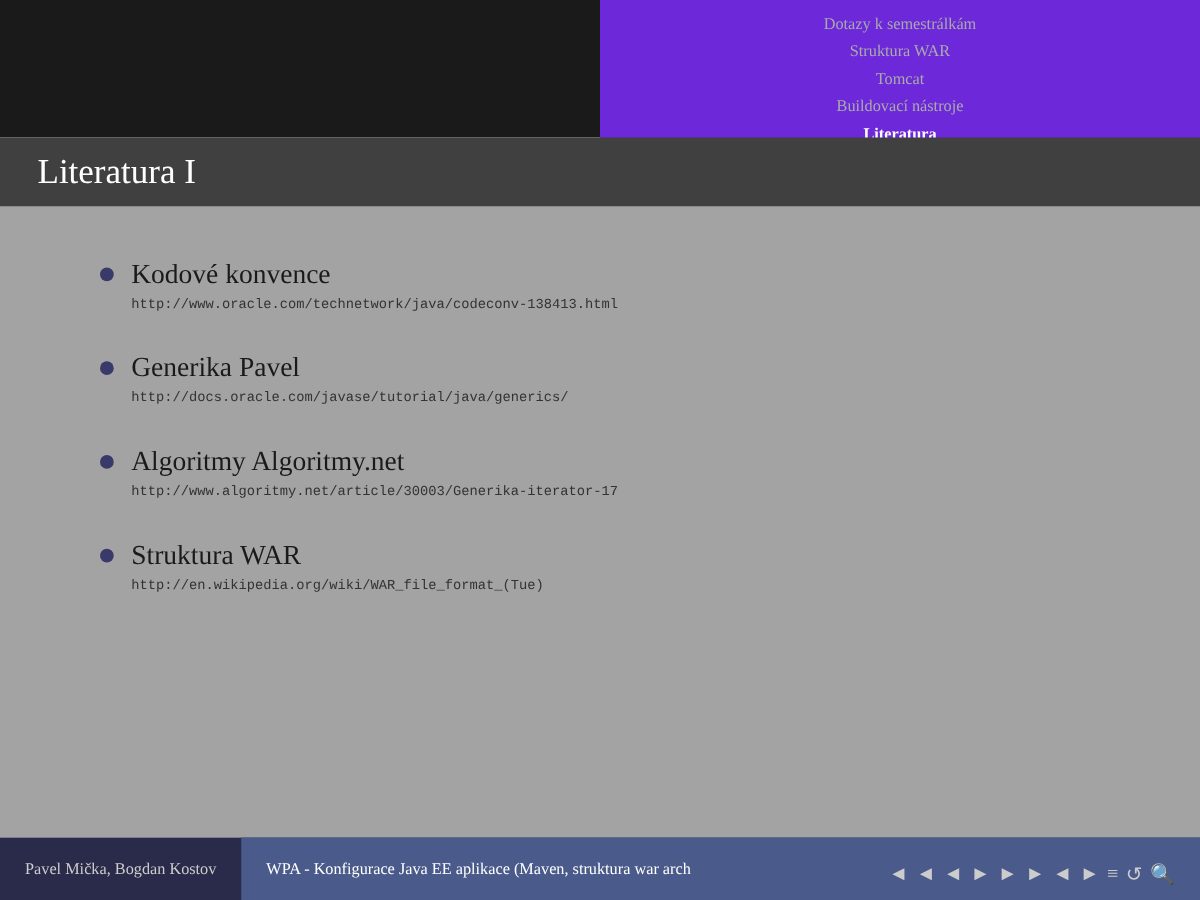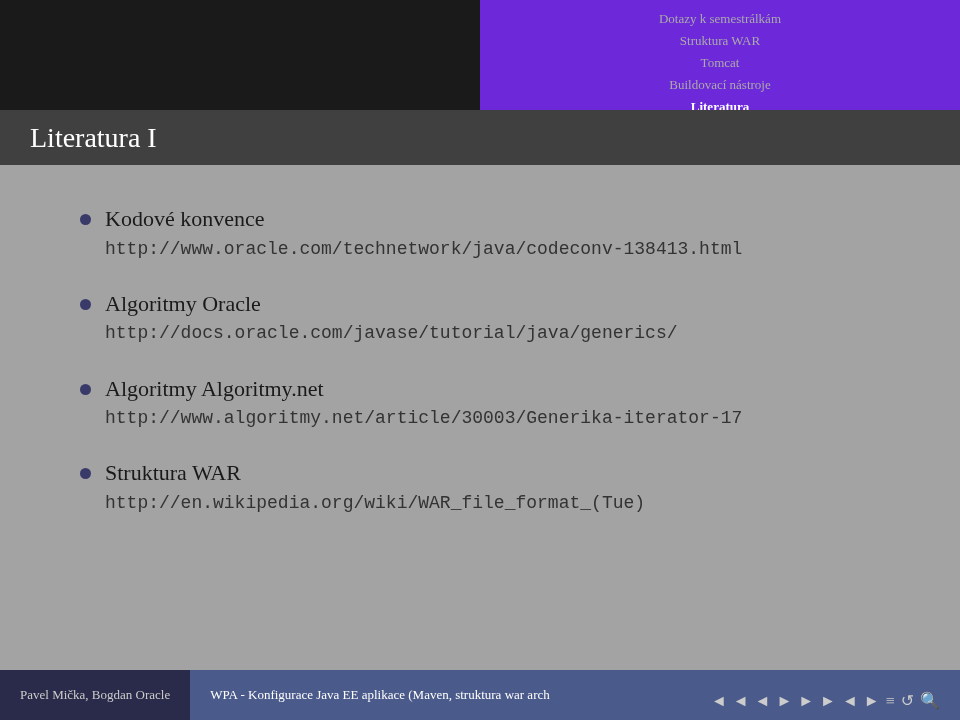--- a/index.html
+++ b/index.html
@@ -101,21 +101,21 @@
 
     .bib-item .title {
       font-size: 22px;
       color: #1a1a1a;
       font-family: 'Computer Modern', Georgia, serif;
       line-height: 1.3;
       margin-bottom: 3px;
     }
 
     .bib-item .url {
-      font-size: 18px;
+      font-size: 11px;
       color: #333333;
       font-family: 'Courier New', Courier, monospace;
       line-height: 1.4;
     }
 
     
     .bottom-bar {
       position: absolute;
       bottom: 0;
       left: 0;
@@ -175,36 +175,36 @@
   <h1>Literatura I</h1>
 </div>
 
 <div class="main-content">
   <ul class="bib-list">
     <li class="bib-item">
       <div class="title">Kodové konvence</div>
       <div class="url">http://www.oracle.com/technetwork/java/codeconv-138413.html</div>
     </li>
     <li class="bib-item">
-      <div class="title">Algoritmy Oracle</div>
+      <div class="title">Generika Pavel</div>
       <div class="url">http://docs.oracle.com/javase/tutorial/java/generics/</div>
     </li>
     <li class="bib-item">
       <div class="title">Algoritmy Algoritmy.net</div>
       <div class="url">http://www.algoritmy.net/article/30003/Generika-iterator-17</div>
     </li>
     <li class="bib-item">
       <div class="title">Struktura WAR</div>
       <div class="url">http://en.wikipedia.org/wiki/WAR_file_format_(Tue)</div>
     </li>
   </ul>
 </div>
 
 <div class="bottom-bar">
-  <div class="bottom-left">Pavel Mička, Bogdan Oracle</div>
+  <div class="bottom-left">Pavel Mička, Bogdan Kostov</div>
   <div class="bottom-right">WPA - Konfigurace Java EE aplikace (Maven, struktura war arch</div>
 </div>
 
 <div class="nav-icons">
   <span>◄</span>
   <span>◄</span>
   <span>◄</span>
   <span>►</span>
   <span>►</span>
   <span>►</span>

